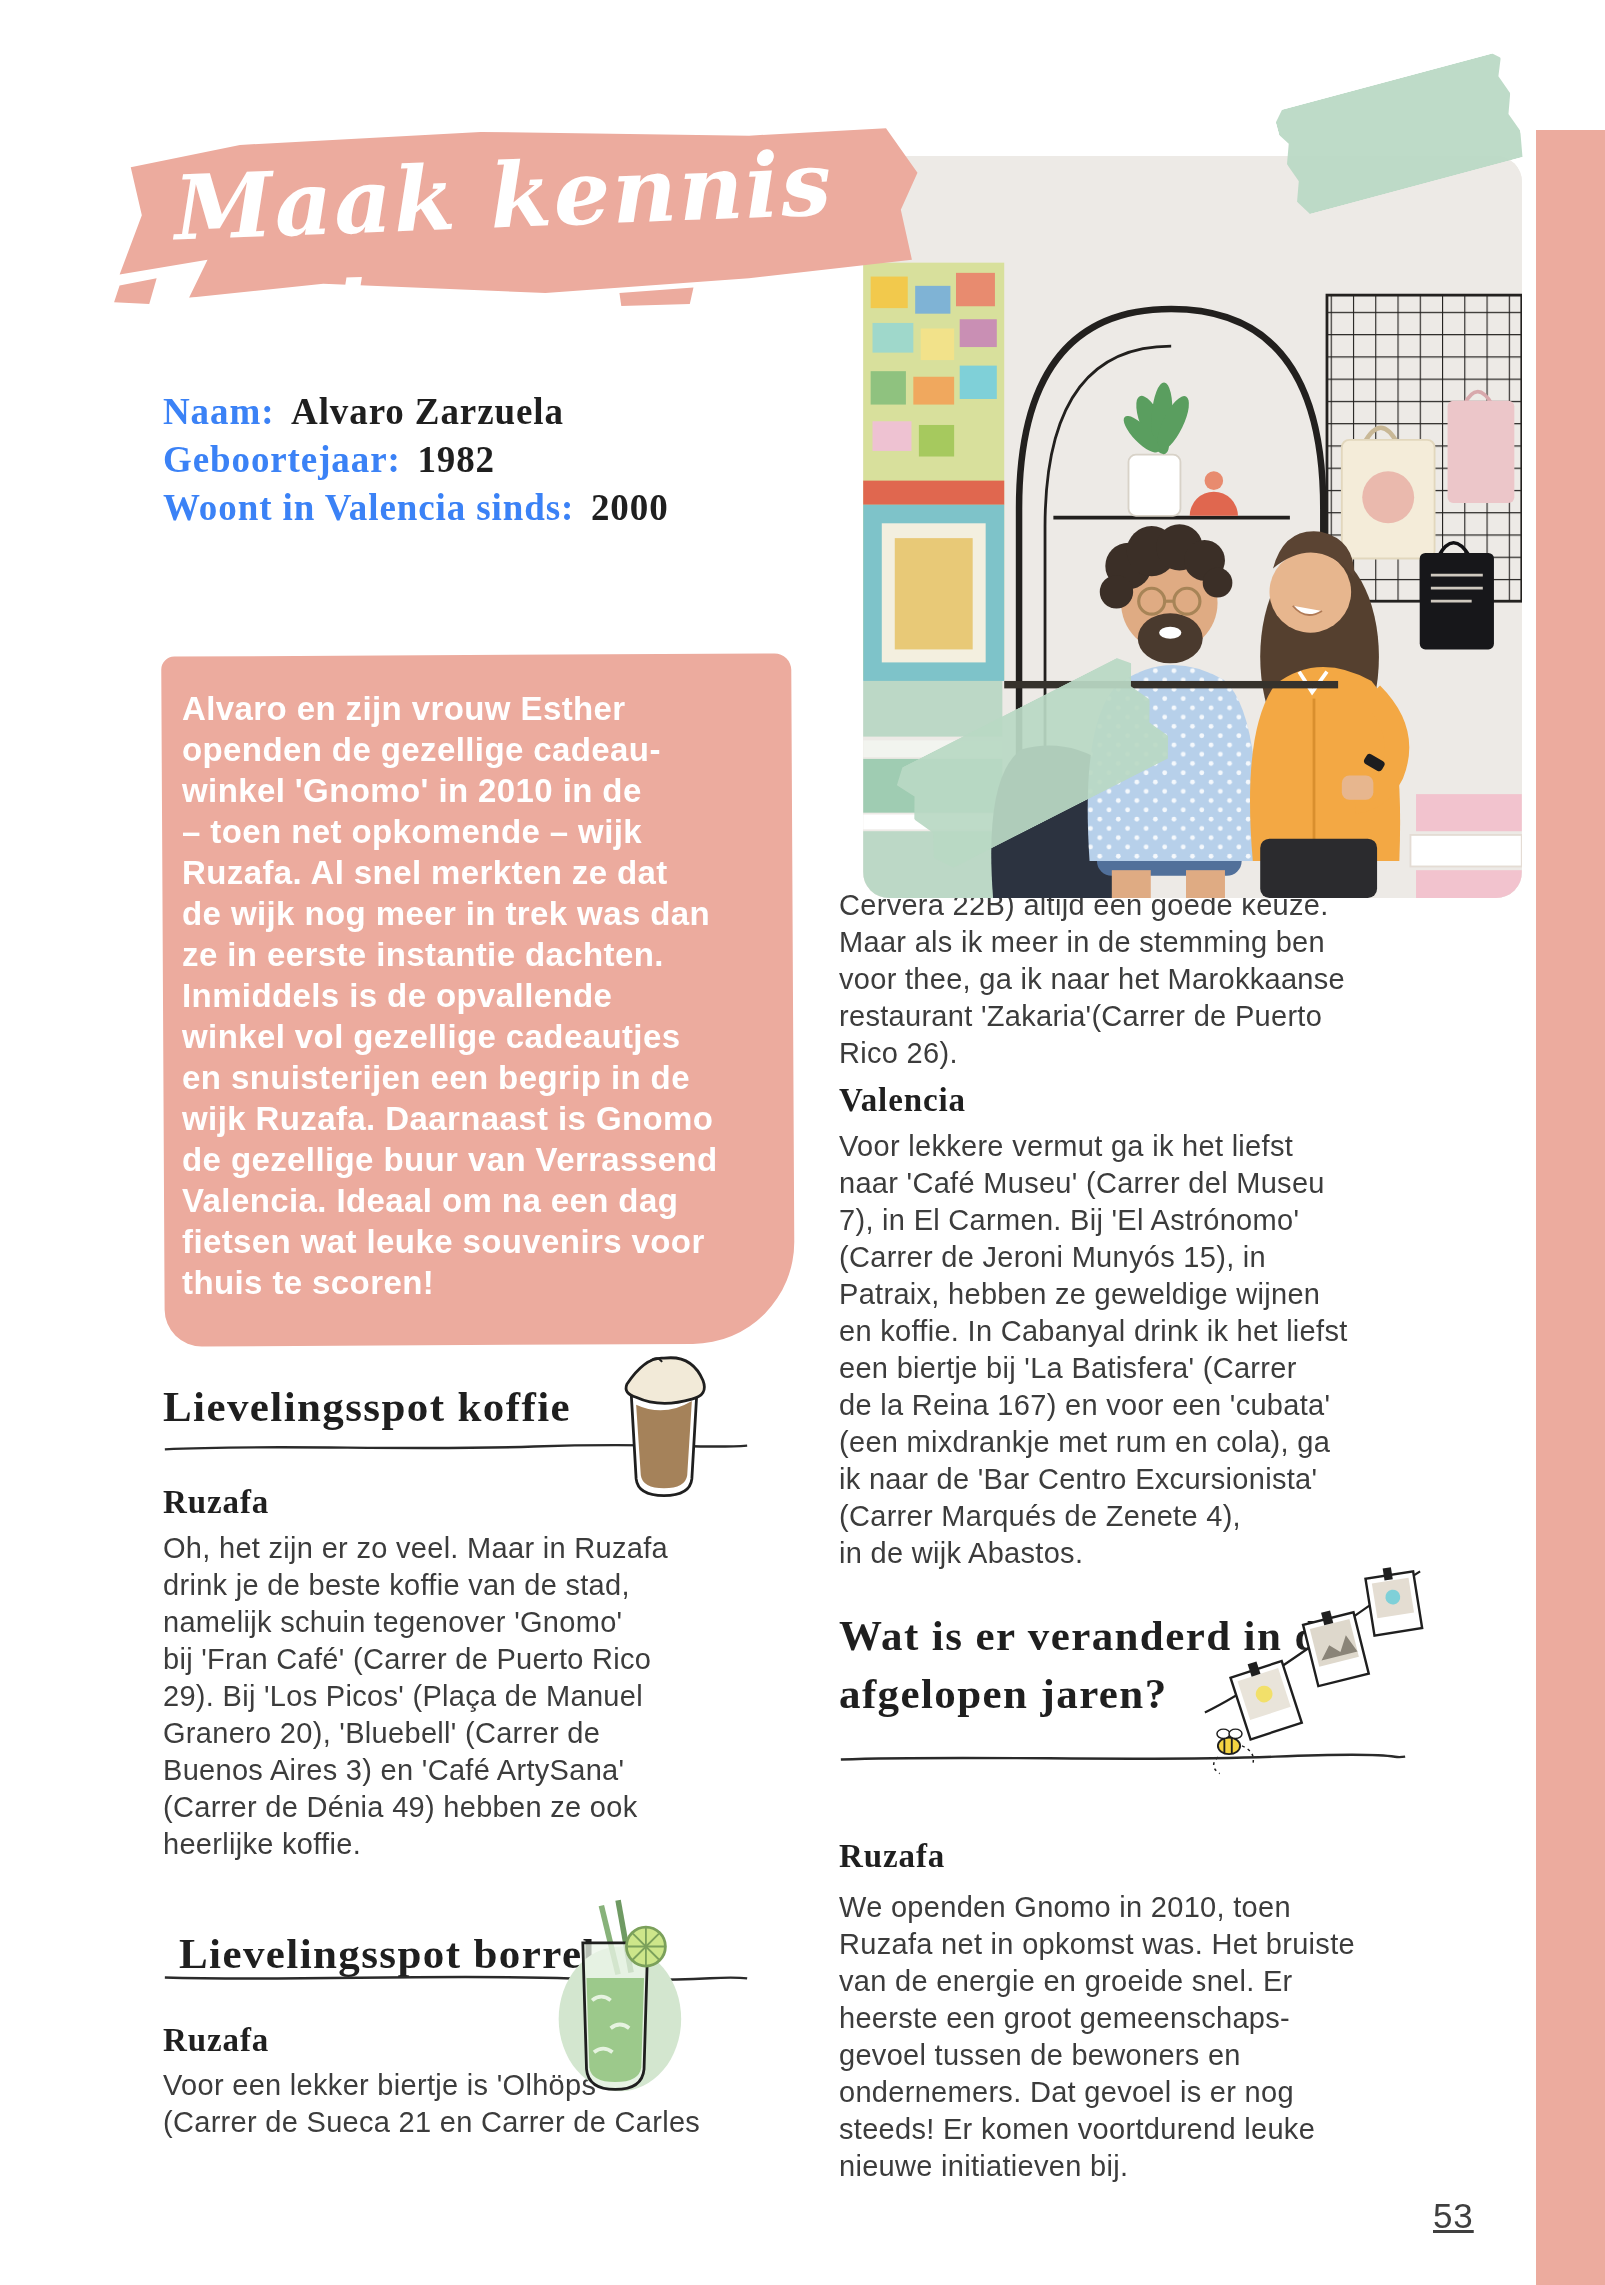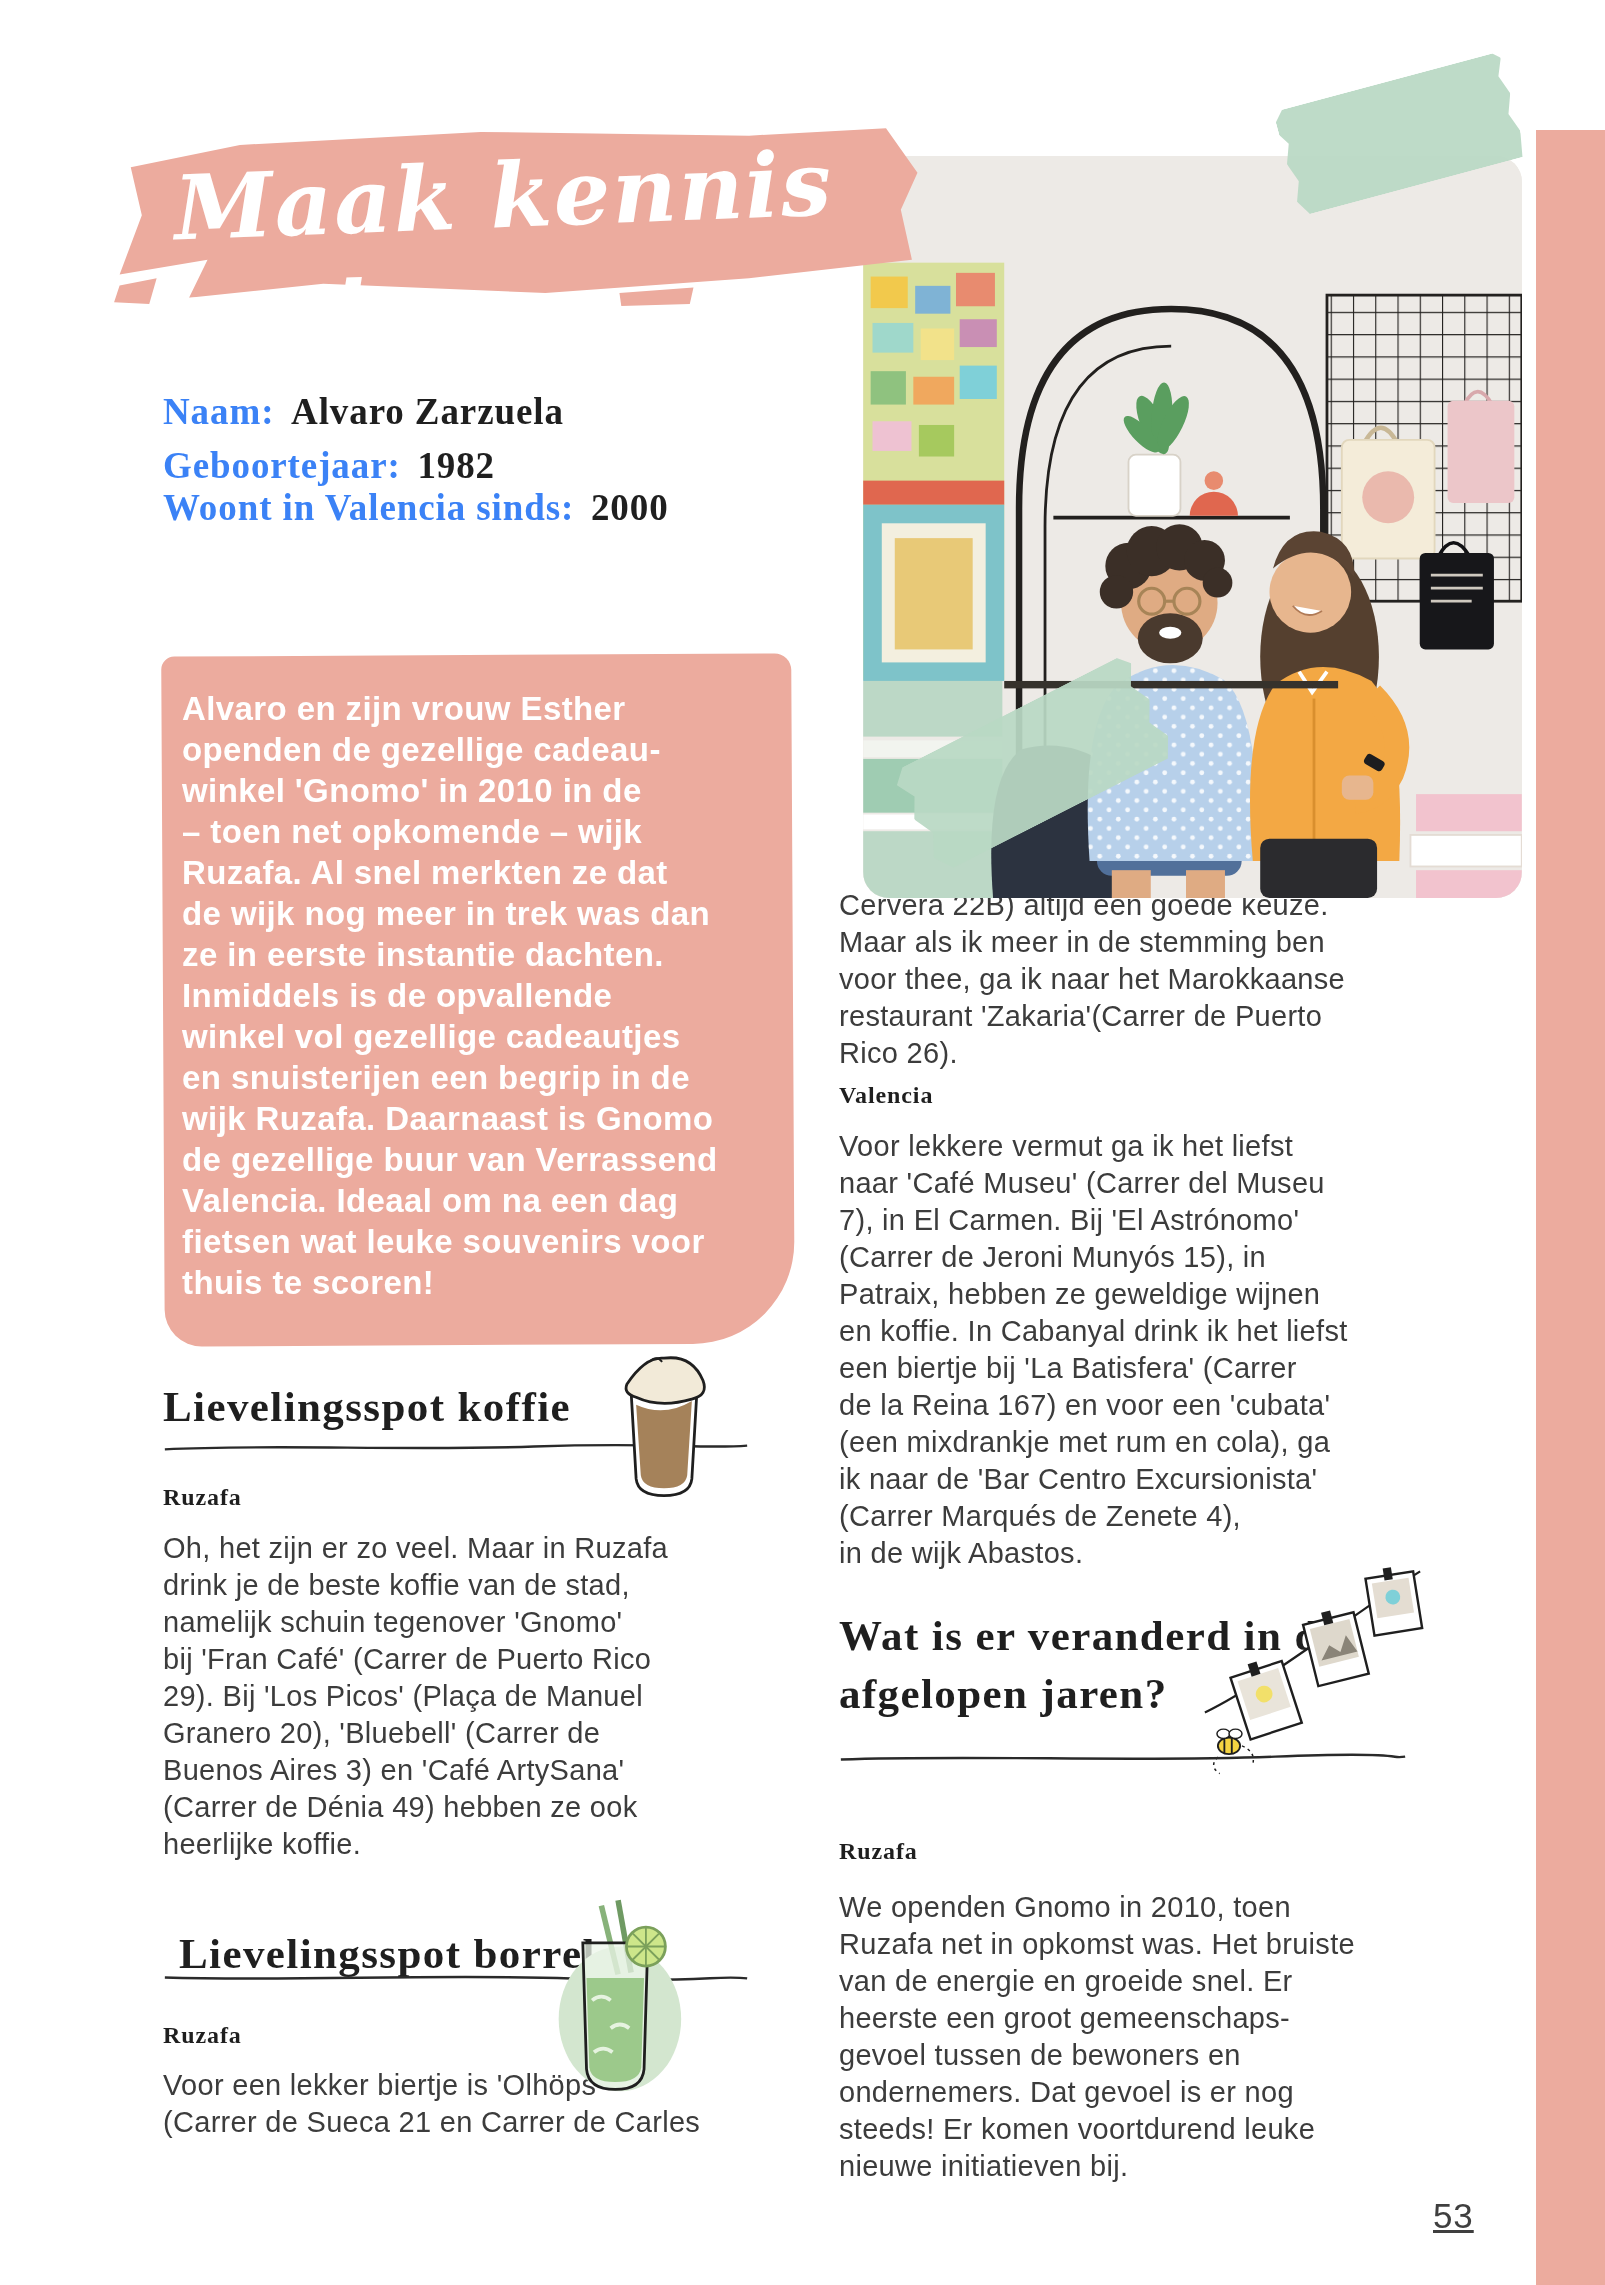--- a/index.html
+++ b/index.html
@@ -31,21 +31,21 @@
   .profile-row{left:163px;display:flex;gap:16.7px;align-items:baseline;font-size:37px;white-space:pre;}
   .profile-row .decor{font-size:37px;}
 
   
   .intro-box{left:163px;top:655px;width:630px;height:690px;background:#ecab9e;
     border-radius:13px 16.7px 102px 37px;transform:rotate(-0.3deg);z-index:1;}
   .intro-text{left:182px;top:688px;width:603px;color:#ffffff;font-weight:700;
     font-size:33px;line-height:41px;letter-spacing:0.4px;white-space:pre-line;z-index:2;}
 
   .section-title{font-size:43px;letter-spacing:1.4px;white-space:pre-line;line-height:58px;}
-  .sub-head{font-size:24px;letter-spacing:0.9px;}
+  .sub-head{font-size:33px;letter-spacing:0.9px;}
   .body-text{font-size:29px;line-height:37px;color:#3c3c3c;letter-spacing:0.3px;white-space:pre;font-weight:400;}
   .handline{z-index:1;}
   .pagenum{left:1433px;top:2196px;font-size:35px;color:#3f3f3f;letter-spacing:0.9px;text-decoration:underline;}
   svg{display:block;}
 </style>
 </head>
 <body>
 
 <div class="page">
 
@@ -169,21 +169,21 @@
       <rect x="152" y="566" width="360" height="8" fill="#36322c"></rect>
     </svg>
   </div>
   <div class="abs tape tape-top"></div>
   <div class="abs tape tape-bottom"></div>
 
   <div class="abs profile-row" style="top:390px;">
     <span class="decor label-pink">Naam:</span>
     <span class="decor">Alvaro Zarzuela</span>
   </div>
-  <div class="abs profile-row" style="top:438px;margin-top:6px;">
+  <div class="abs profile-row" style="top:438px;">
     <span class="decor label-pink">Geboortejaar:</span>
     <span class="decor">1982</span>
   </div>
   <div class="abs profile-row" style="top:486px;">
     <span class="decor label-pink">Woont in Valencia sinds:</span>
     <span class="decor">2000</span>
   </div>
 
   <div class="abs intro-box"></div>
   <div class="abs intro-text">Alvaro en zijn vrouw Esther

